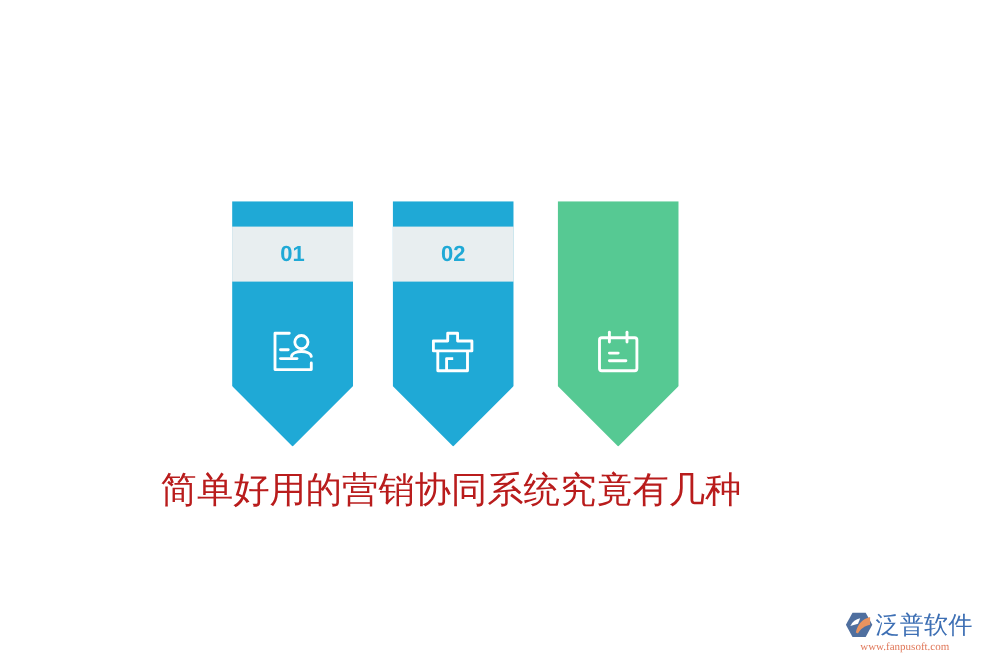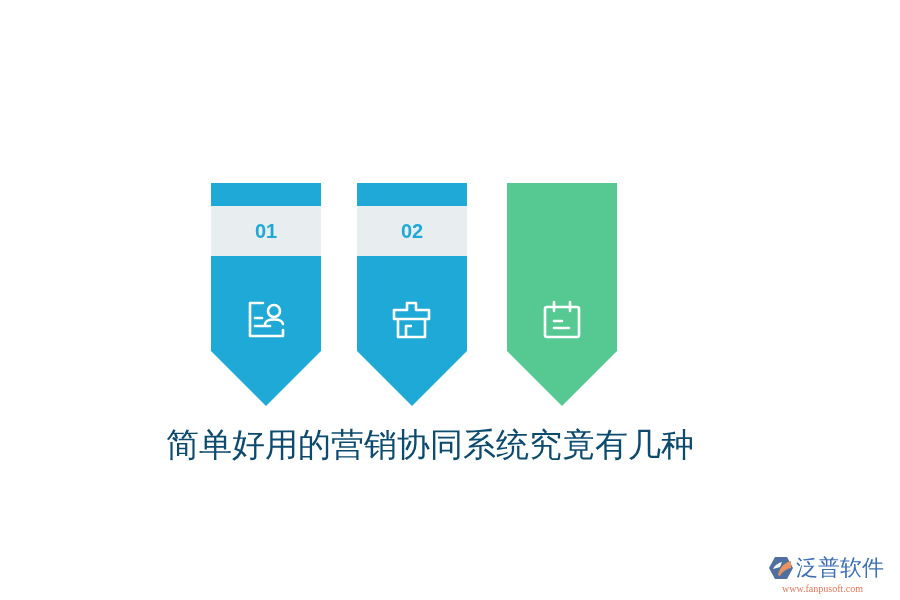--- a/index.html
+++ b/index.html
@@ -49,24 +49,23 @@
     #banner-1 { left: 211px; }
     #banner-2 { left: 357px; }
     #banner-3 { left: 507px; }
 
     .title {
       position: absolute;
       left: 146px;
       top: 423px;
       font-family: "Liberation Serif", "DejaVu Serif", serif;
       font-size: 33px;
-      color: #0c4a6e;
+      color: #b91c1c;
       letter-spacing: 0px;
       white-space: nowrap;
-      margin-left: 20px;
     }
 
     .logo {
       position: absolute;
       left: 768px;
       top: 553px;
       width: 130px;
       height: 44px;
     }
     .logo .logo-mark {

